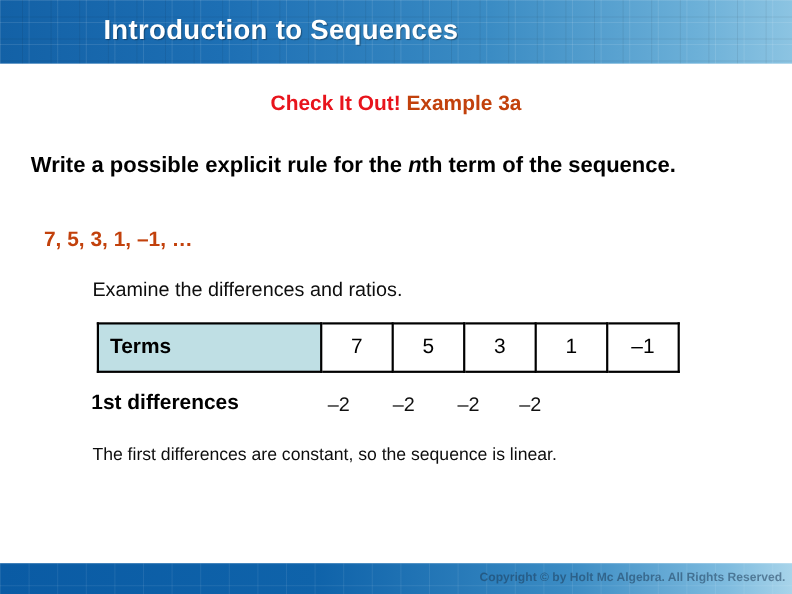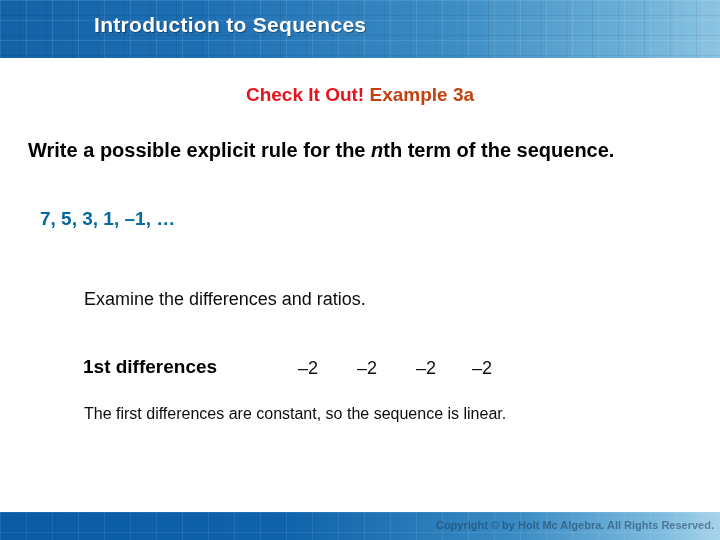--- a/index.html
+++ b/index.html
@@ -52,21 +52,21 @@
   #lesson-badge-label {
     font-size: 21px;
     font-weight: bold;
     color: #0c0c0c;
     letter-spacing: -0.5px;
     font-family: "DejaVu Sans", sans-serif;
   }
   #header-title {
     position: absolute;
     left: 94px; top: 13px;
-    font-size: 21px;
+    font-size: 25px;
     font-weight: bold;
     color: #ffffff;
     letter-spacing: 0.3px;
     text-shadow: 1px 1px 1px rgba(0,0,0,0.35);
     white-space: nowrap;
   }
 
   
   #slide-body {
     position: absolute;
@@ -97,32 +97,31 @@
     color: #000000;
     line-height: 1.28;
   }
   #problem-statement .ital { font-style: italic; }
 
   #sequence-line {
     position: absolute;
     left: 40px; top: 150px;
     font-size: 19px;
     font-weight: bold;
-    color: #0369a1;
+    color: #c2410c;
     white-space: nowrap;
   }
 
   #examine-note {
     position: absolute;
     left: 84px; top: 195px;
     font-size: 18px;
     font-weight: normal;
     color: #0d0d0d;
     white-space: nowrap;
-    margin-top: 36px;
   }
 
   
   #terms-table {
     position: absolute;
     left: 88px; top: 235px;
     border-collapse: collapse;
     table-layout: fixed;
   }
   #terms-table td {
@@ -237,20 +236,32 @@
   </div>
 
   <div id="problem-statement">
     <span>Write a possible explicit rule for the </span><span class="ital">n</span><span>th term of the sequence.</span>
   </div>
 
   <div id="sequence-line">7, 5, 3, 1, –1, …</div>
 
   <div id="examine-note">Examine the differences and ratios.</div>
 
+  <table id="terms-table">
+    <tbody>
+      <tr>
+        <td class="terms-header">Terms</td>
+        <td class="term-value">7</td>
+        <td class="term-value">5</td>
+        <td class="term-value">3</td>
+        <td class="term-value">1</td>
+        <td class="term-value">–1</td>
+      </tr>
+    </tbody>
+  </table>
 
   <div id="differences-row">
     <span id="differences-label">1st differences</span>
     <span class="diff-value" id="diff-0">–2</span>
     <span class="diff-value" id="diff-1">–2</span>
     <span class="diff-value" id="diff-2">–2</span>
     <span class="diff-value" id="diff-3">–2</span>
   </div>
 
   <div id="conclusion-text">The first differences are constant, so the sequence is linear.</div>

